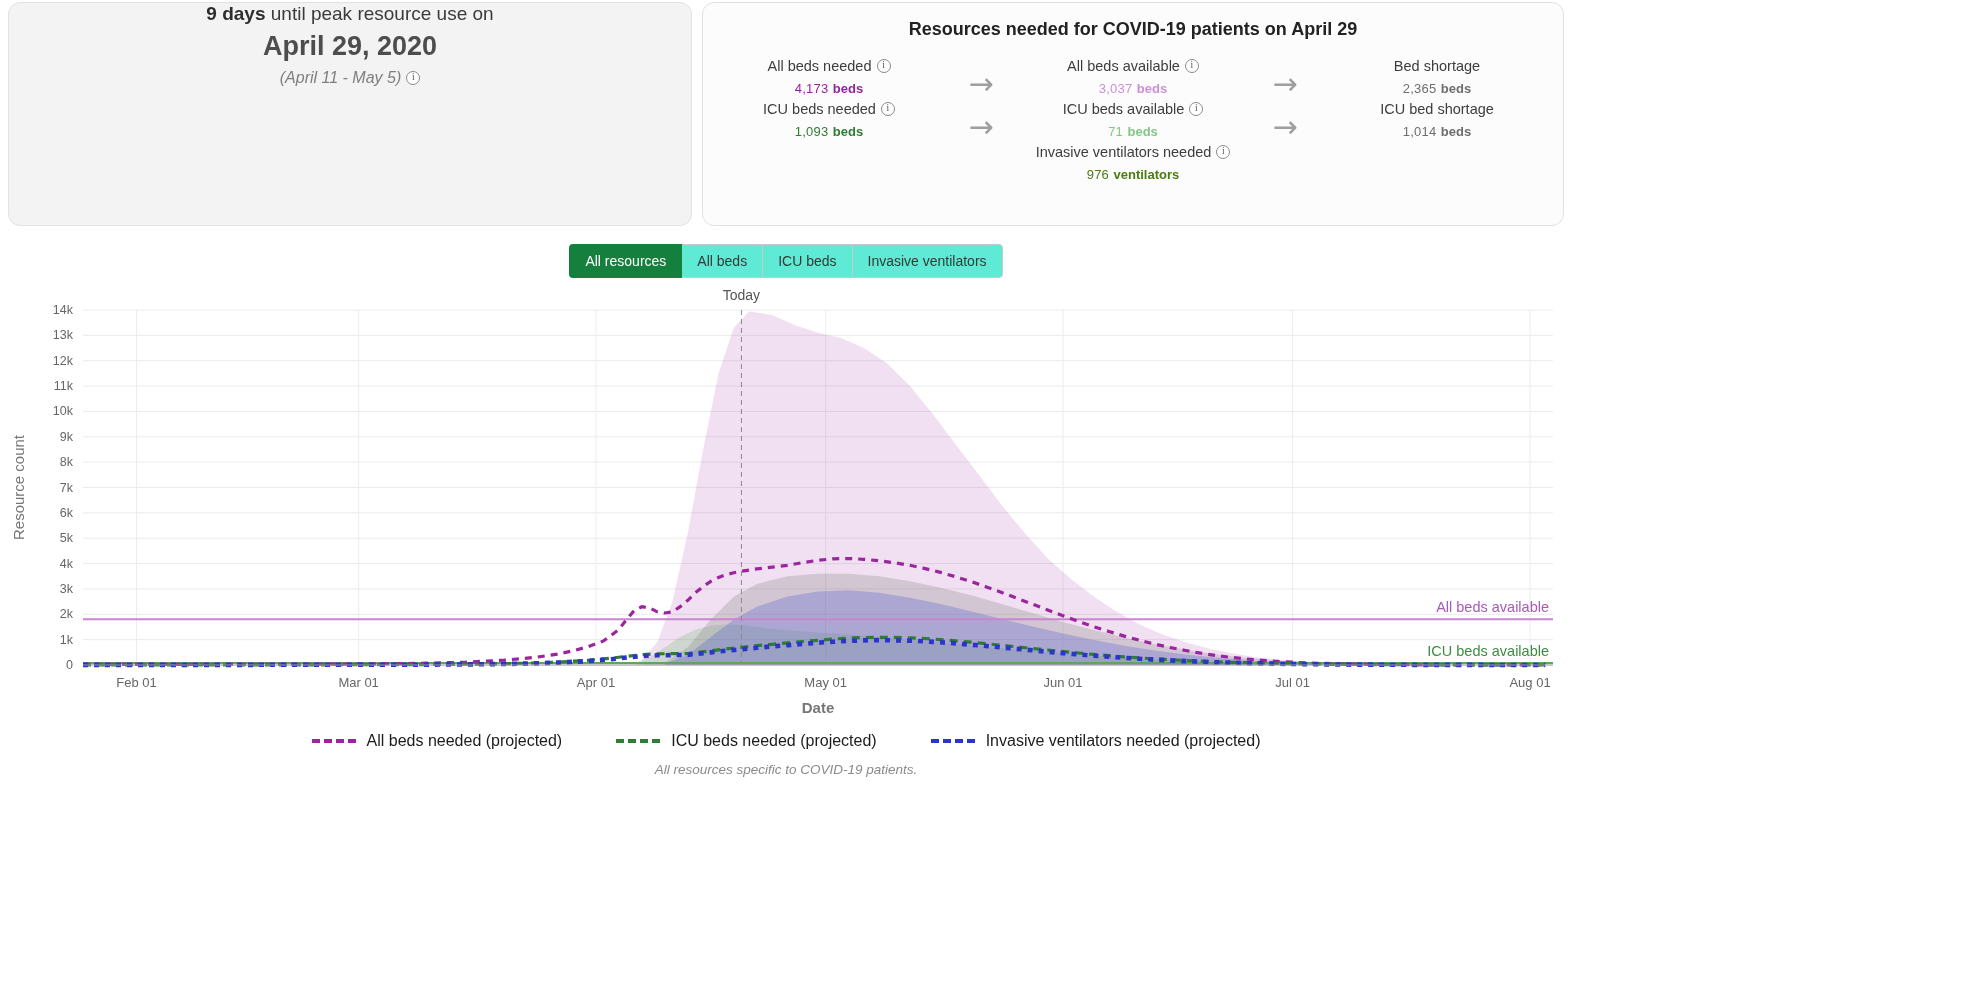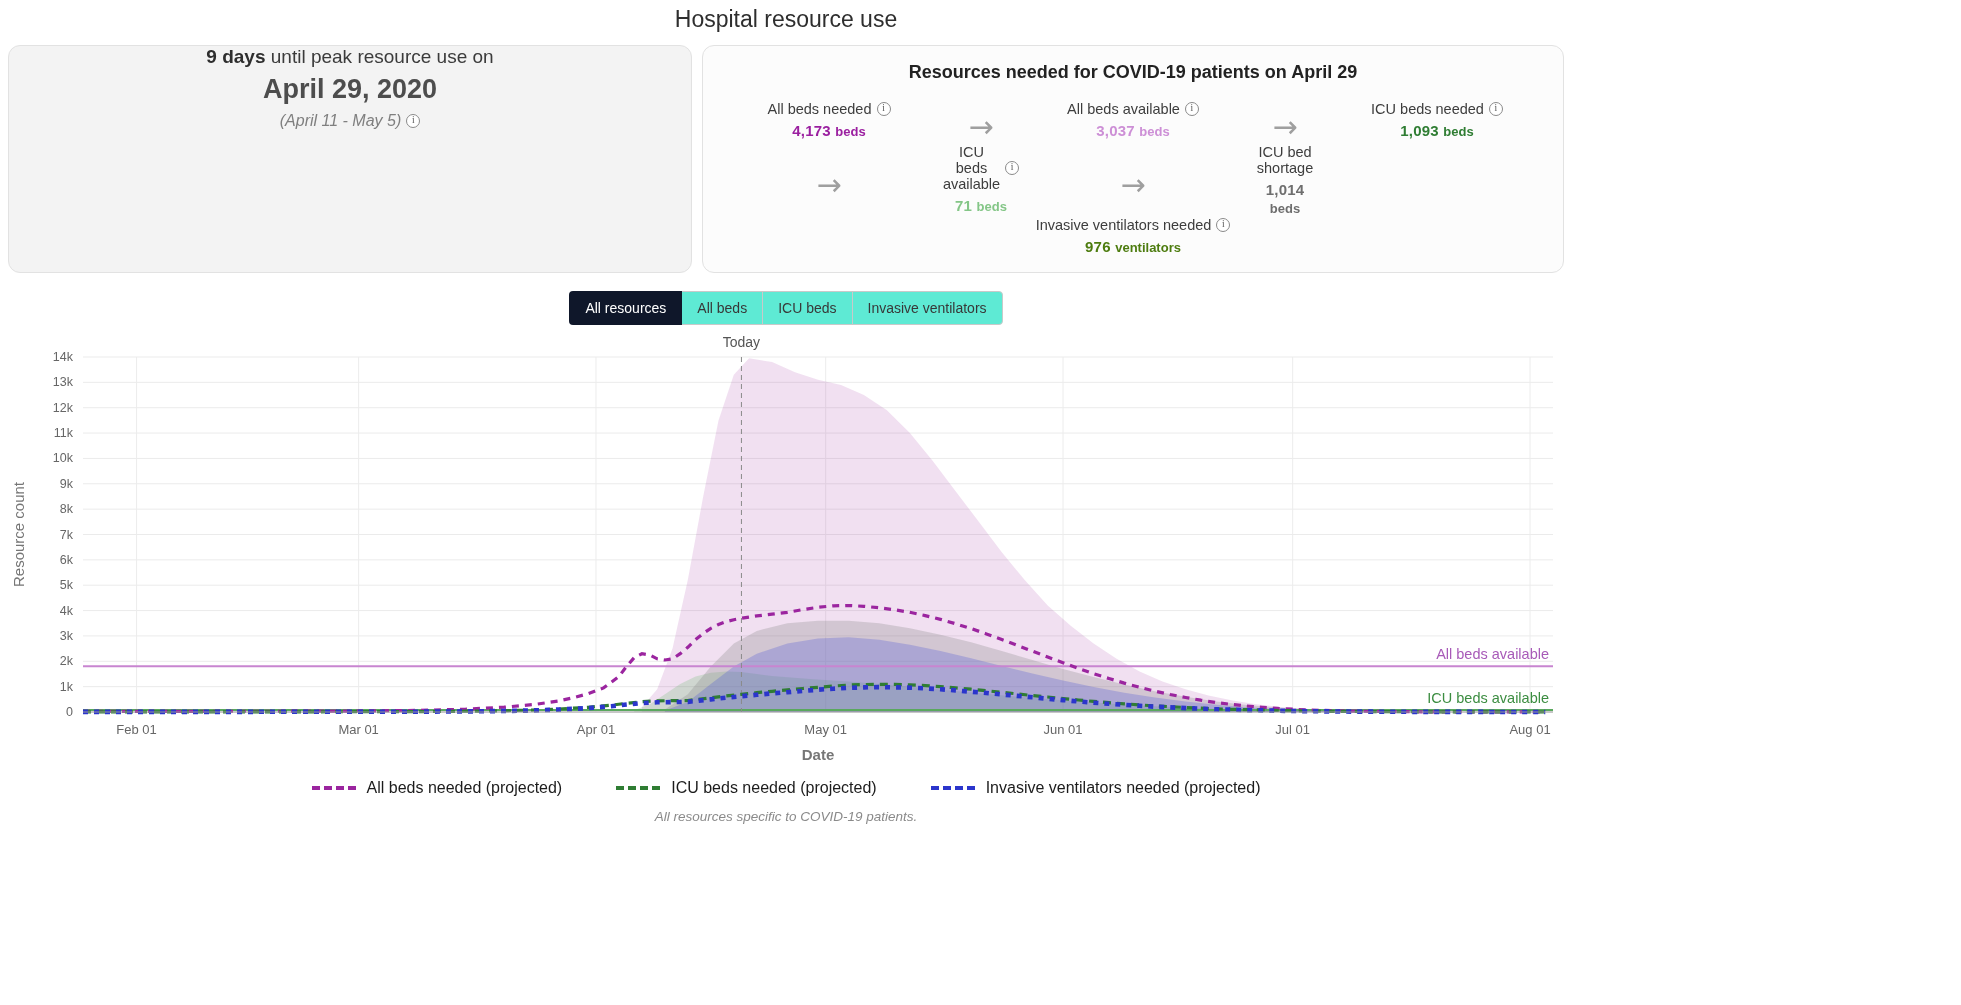--- a/index.html
+++ b/index.html
@@ -45,21 +45,21 @@
 
   .res-title { text-align: center; font-size: 18px; font-weight: 600; color: #222; margin: 4px 0 18px 0; }
   .res-grid {
     display: grid;
     grid-template-columns: 232px 72px 232px 72px 232px;
     justify-content: center;
   }
   .res-cell { text-align: center; }
   .res-label { font-size: 14.5px; color: #3d3d3d; display: flex; align-items: center; justify-content: center; }
   .res-value { margin-top: 5px; }
-  .res-value .num { font-size: 15px; font-weight: bold; letter-spacing: .2px; }
+  .res-value .num { font-size: 13px; font-weight: normal; letter-spacing: .2px; }
   .res-value .unit { font-size: 13px; font-weight: bold; }
   .res-arrow {
     display: flex; align-items: center; justify-content: center;
     font-size: 30px; color: #9f9f9f; padding-top: 8px;
     font-family: "DejaVu Sans", sans-serif;
   }
   .vent-cell { grid-column: 3; }
 
   .info {
     width: 14px; height: 14px; border: 1px solid #8a8a8a; border-radius: 50%;
@@ -90,21 +90,20 @@
   .legend-item { display: flex; align-items: center; gap: 11px; }
   .dash-sample { width: 44px; border-top: 4px dashed #000; height: 0; }
   .legend-label { font-size: 16px; color: #1c1c1c; }
   .footnote { text-align: center; font-size: 13.5px; color: #8a8a8a; font-style: italic; margin-top: 12px; padding-bottom: 10px; }
 </style>
 </head>
 <body>
 
 <div class="content">
 
-  <h1 class="page-title">Hospital resource use</h1>
 
   <div class="panels">
 
     <div class="panel left">
       <div class="peak-line1"><b>9 days</b><span> until peak resource use on</span></div>
       <div class="peak-date">April 29, 2020</div>
       <div class="peak-range">
         <span>(April 11 - May 5)</span>
         <span class="info">
             <i>i</i>
@@ -129,20 +128,26 @@
         <div class="res-cell">
           <div class="res-label">
               <span>All beds available</span>
               <span class="info">
                 <i>i</i>
               </span>
             </div>
           <div class="res-value" style="color: rgb(205, 143, 214);"><span class="num">3,037</span> <span class="unit">beds</span></div>
         </div>
         <div class="res-arrow">→</div>
+        <div class="res-cell">
+          <div class="res-label">
+              <span>Bed shortage</span>
+            </div>
+          <div class="res-value" style="color: rgb(110, 110, 110);"><span class="num">2,365</span> <span class="unit">beds</span></div>
+        </div>
 
         <div class="res-cell">
           <div class="res-label">
               <span>ICU beds needed</span>
               <span class="info">
                 <i>i</i>
               </span>
             </div>
           <div class="res-value" style="color: rgb(47, 125, 51);"><span class="num">1,093</span> <span class="unit">beds</span></div>
         </div>
@@ -172,21 +177,21 @@
               </span>
             </div>
           <div class="res-value" style="color: #4d7c0f;"><span class="num">976</span> <span class="unit">ventilators</span></div>
         </div>
 
       </div>
     </div>
   </div>
 
   <div class="tabs">
-    <button class="tab active" style="background: #0f172a;">All resources</button>
+    <button class="tab active" style="background: #15803d;">All resources</button>
     <button class="tab">All beds</button>
     <button class="tab">ICU beds</button>
     <button class="tab">Invasive ventilators</button>
   </div>
 
   <div class="chart-wrap">
     <svg id="chart-svg" width="1565" height="440">
         <line x1="75" y1="385" x2="1545" y2="385" stroke="#ebebeb" stroke-width="1"></line>
         <text x="65" y="389" text-anchor="end" font-size="12.5" fill="#666">0</text>
         <line x1="75" y1="359.64285714285717" x2="1545" y2="359.64285714285717" stroke="#ebebeb" stroke-width="1"></line>

